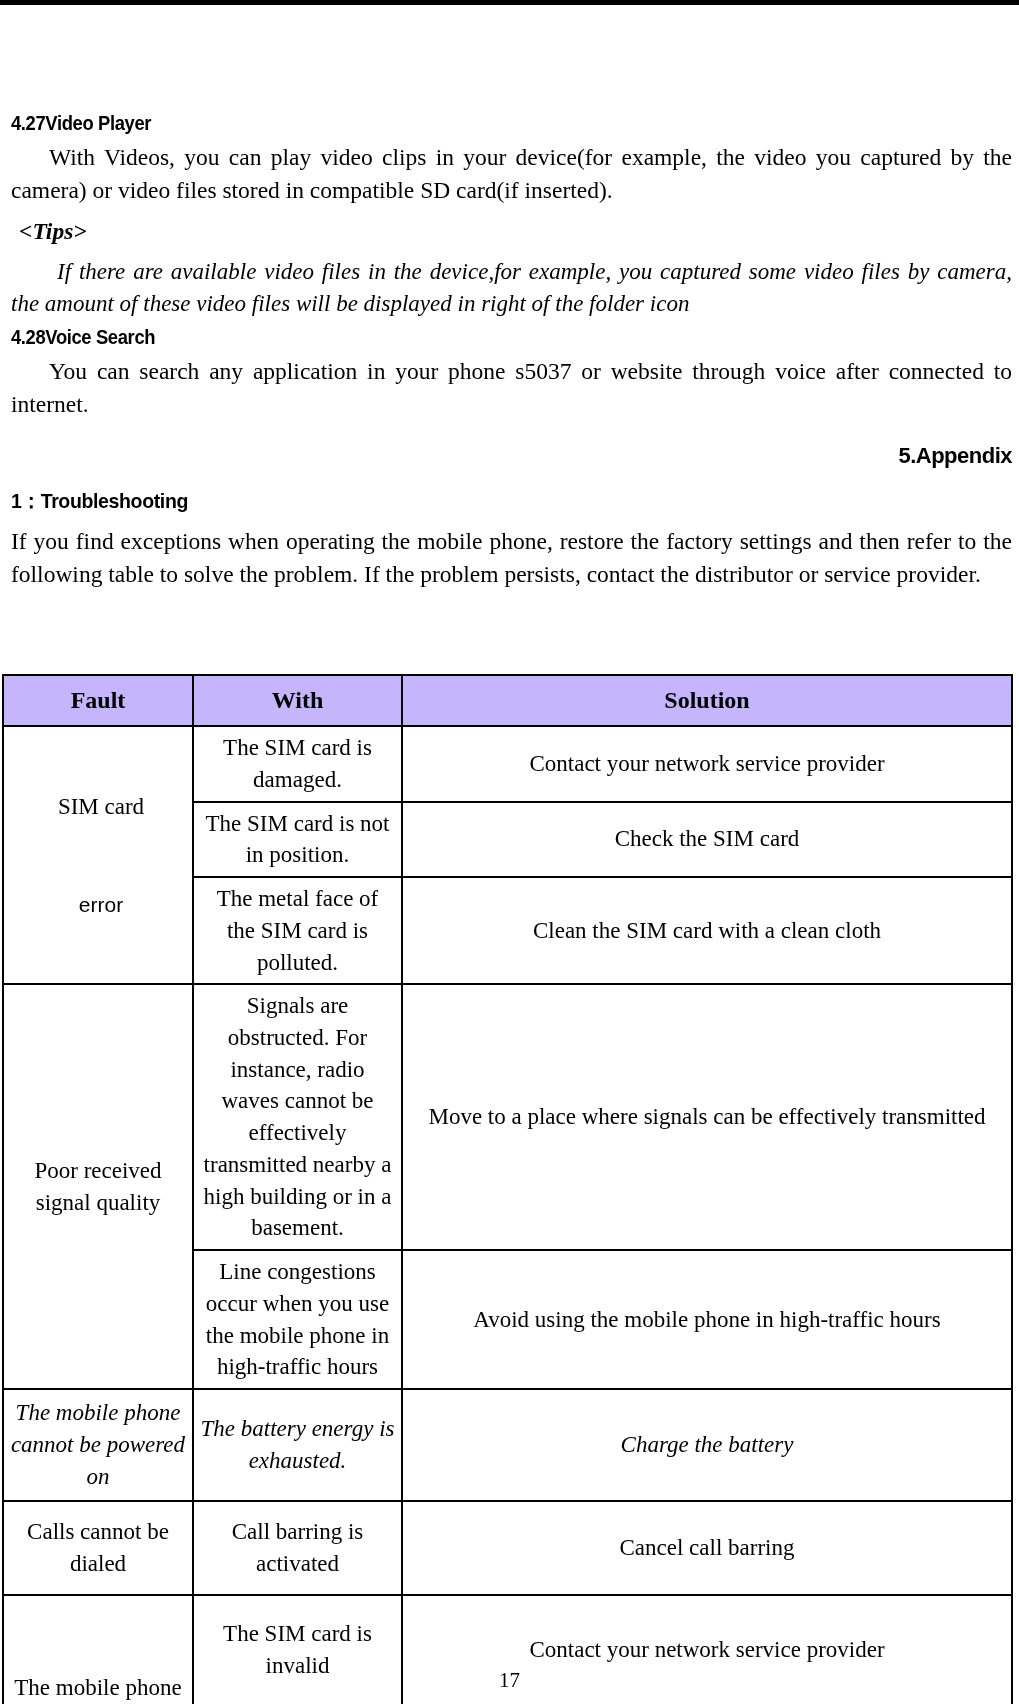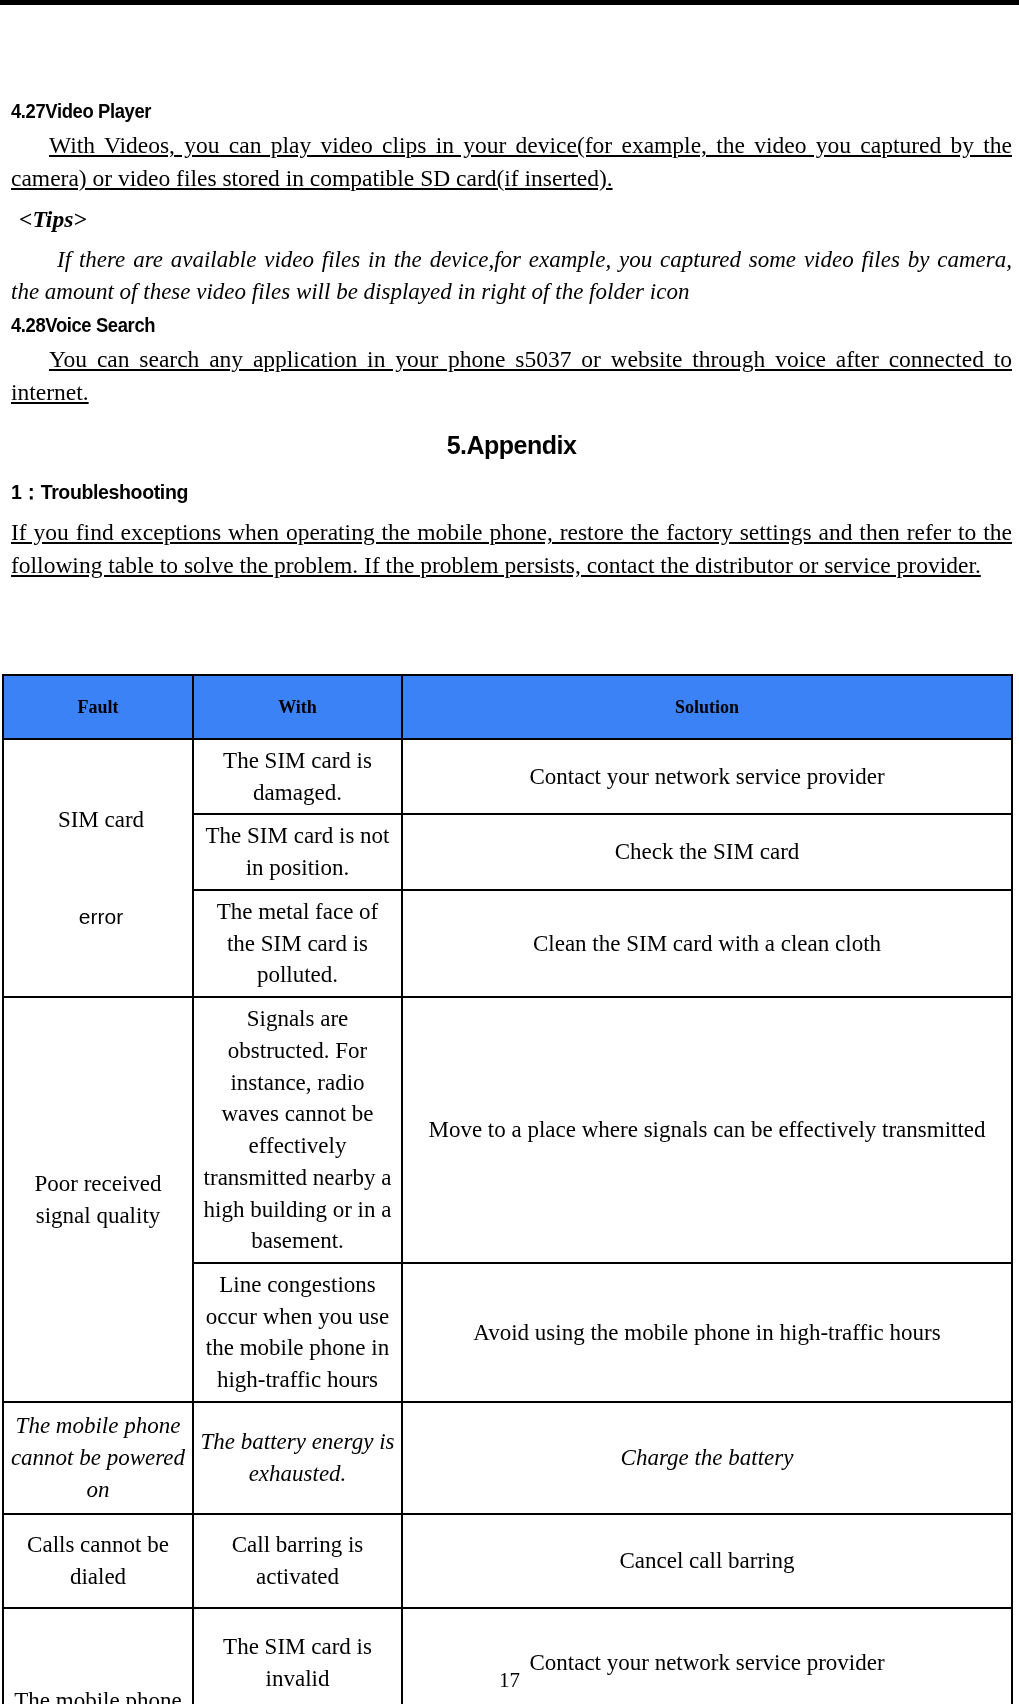--- a/index.html
+++ b/index.html
@@ -26,60 +26,59 @@
   .header-rule {
     position: absolute;
     top: 0px;
     left: 0px;
     width: 1019px;
     height: 5px;
     background: #000000;
   }
   .content {
     position: absolute;
-    top: 98px;
+    top: 110px;
     left: 11px;
     width: 1001px;
   }
   
   h2.sec-head, h2.sub-head {
     font-family: "Liberation Sans", "DejaVu Sans", sans-serif;
     font-weight: bold;
     font-size: 20px;
     letter-spacing: -0.4px;
     margin: 0 0 4px 0;
     line-height: 1.35;
     transform: scaleX(0.92);
     transform-origin: left center;
   }
   h1.appendix-title {
     font-family: "Liberation Sans", "DejaVu Sans", sans-serif;
     font-weight: bold;
-    font-size: 25px;
-    text-align: center;
+    font-size: 22px;
+    text-align: right;
     margin: 22px 0 18px 0;
     letter-spacing: -0.5px;
   }
   h2.trouble-head {
     font-family: "Liberation Sans", "DejaVu Sans", sans-serif;
     font-weight: bold;
     font-size: 21px;
     margin: 0 0 10px 0;
     letter-spacing: -0.4px;
     transform: scaleX(0.93);
     transform-origin: left center;
   }
   p.body-text {
     font-family: "Liberation Serif", "DejaVu Serif", serif;
     font-size: 23.5px;
     line-height: 1.40;
     margin: 0 0 2px 0;
     text-align: justify;
     text-justify: inter-word;
-    text-decoration: underline;
   }
   p.body-text.indent {
     text-indent: 38px;
   }
   p.tips-label {
     font-family: "Liberation Serif", "DejaVu Serif", serif;
     font-style: italic;
     font-weight: bold;
     font-size: 23.5px;
     line-height: 1.40;
@@ -110,24 +109,24 @@
   table.trouble-table th,
   table.trouble-table td {
     border: 2px solid #000000;
     padding: 5px 6px;
     vertical-align: middle;
     text-align: center;
     line-height: 1.38;
     font-weight: normal;
   }
   table.trouble-table thead th {
-    background: #3b82f6;
-    font-weight: bold;
-    font-size: 18px;
-    padding: 16px 6px;
+    background: #c4b5fd;
+    font-weight: bold;
+    font-size: 24px;
+    padding: 8px 6px;
     height: 30px;
   }
   th.col-fault { width: 176px; }
   th.col-cause { width: 195px; }
   th.col-solution { text-align: center; }
 
   td.fault-cell {
     text-align: center;
   }
   td.fault-cell.sim-card {

